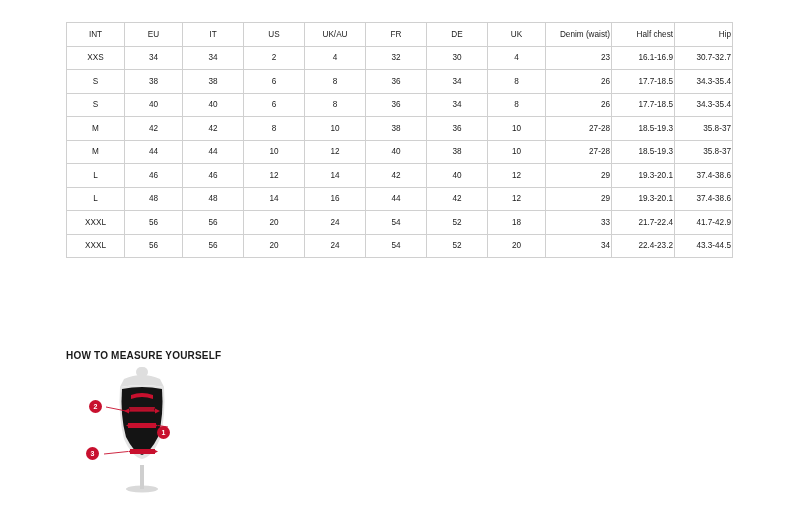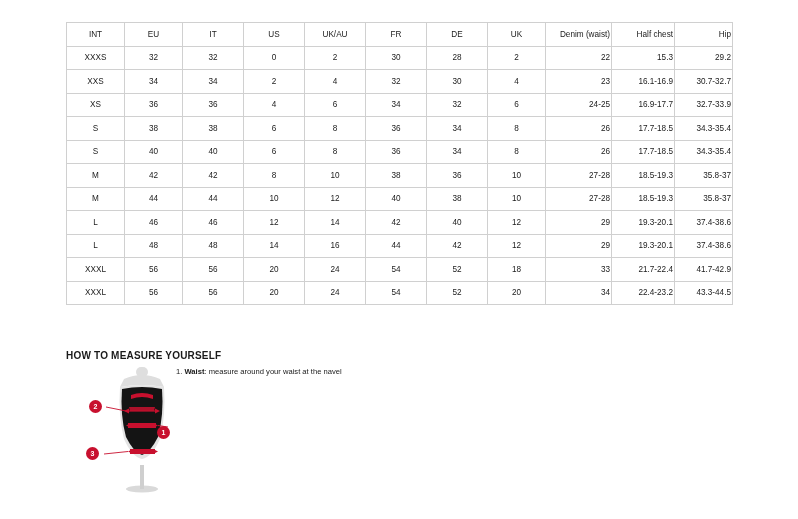--- a/index.html
+++ b/index.html
@@ -141,59 +141,33 @@
           <th>FR</th>
           <th>DE</th>
           <th>UK</th>
           <th class="left-pad">Denim (waist)</th>
           <th class="left-pad">Half chest</th>
           <th class="left-pad">Hip</th>
         </tr>
       </thead>
       <tbody>
         <tr>
-          <td>XXXS</td>
-          <td>32</td>
-          <td>32</td>
-          <td>0</td>
-          <td>2</td>
-          <td>30</td>
-          <td>28</td>
-          <td>2</td>
-          <td class="left-pad">22</td>
-          <td class="left-pad">15.3</td>
-          <td class="left-pad">29.2</td>
-        </tr>
-        <tr>
           <td>XXS</td>
           <td>34</td>
           <td>34</td>
           <td>2</td>
           <td>4</td>
           <td>32</td>
           <td>30</td>
           <td>4</td>
           <td class="left-pad">23</td>
           <td class="left-pad">16.1-16.9</td>
           <td class="left-pad">30.7-32.7</td>
         </tr>
         <tr>
-          <td>XS</td>
-          <td>36</td>
-          <td>36</td>
-          <td>4</td>
-          <td>6</td>
-          <td>34</td>
-          <td>32</td>
-          <td>6</td>
-          <td class="left-pad">24-25</td>
-          <td class="left-pad">16.9-17.7</td>
-          <td class="left-pad">32.7-33.9</td>
-        </tr>
-        <tr>
           <td>S</td>
           <td>38</td>
           <td>38</td>
           <td>6</td>
           <td>8</td>
           <td>36</td>
           <td>34</td>
           <td>8</td>
           <td class="left-pad">26</td>
           <td class="left-pad">17.7-18.5</td>
@@ -331,19 +305,15 @@
       <line x1="74" y1="60.5" x2="84" y2="62" stroke="#c8102e" stroke-width="0.9"></line>
       <line x1="42" y1="46" x2="22" y2="42" stroke="#c8102e" stroke-width="0.9"></line>
       <line x1="44" y1="86.5" x2="20" y2="89" stroke="#c8102e" stroke-width="0.9"></line>
     </svg>
     <div class="marker m1">1</div>
     <div class="marker m2">2</div>
     <div class="marker m3">3</div>
   </div>
 
   <div class="measure-list">
-    <div class="measure-item">
-      <span class="num">1.</span>
-      <b>Waist</b><span>: measure around your waist at the navel</span>
-    </div>
   </div>
 
 </div>
 
 </body></html>

